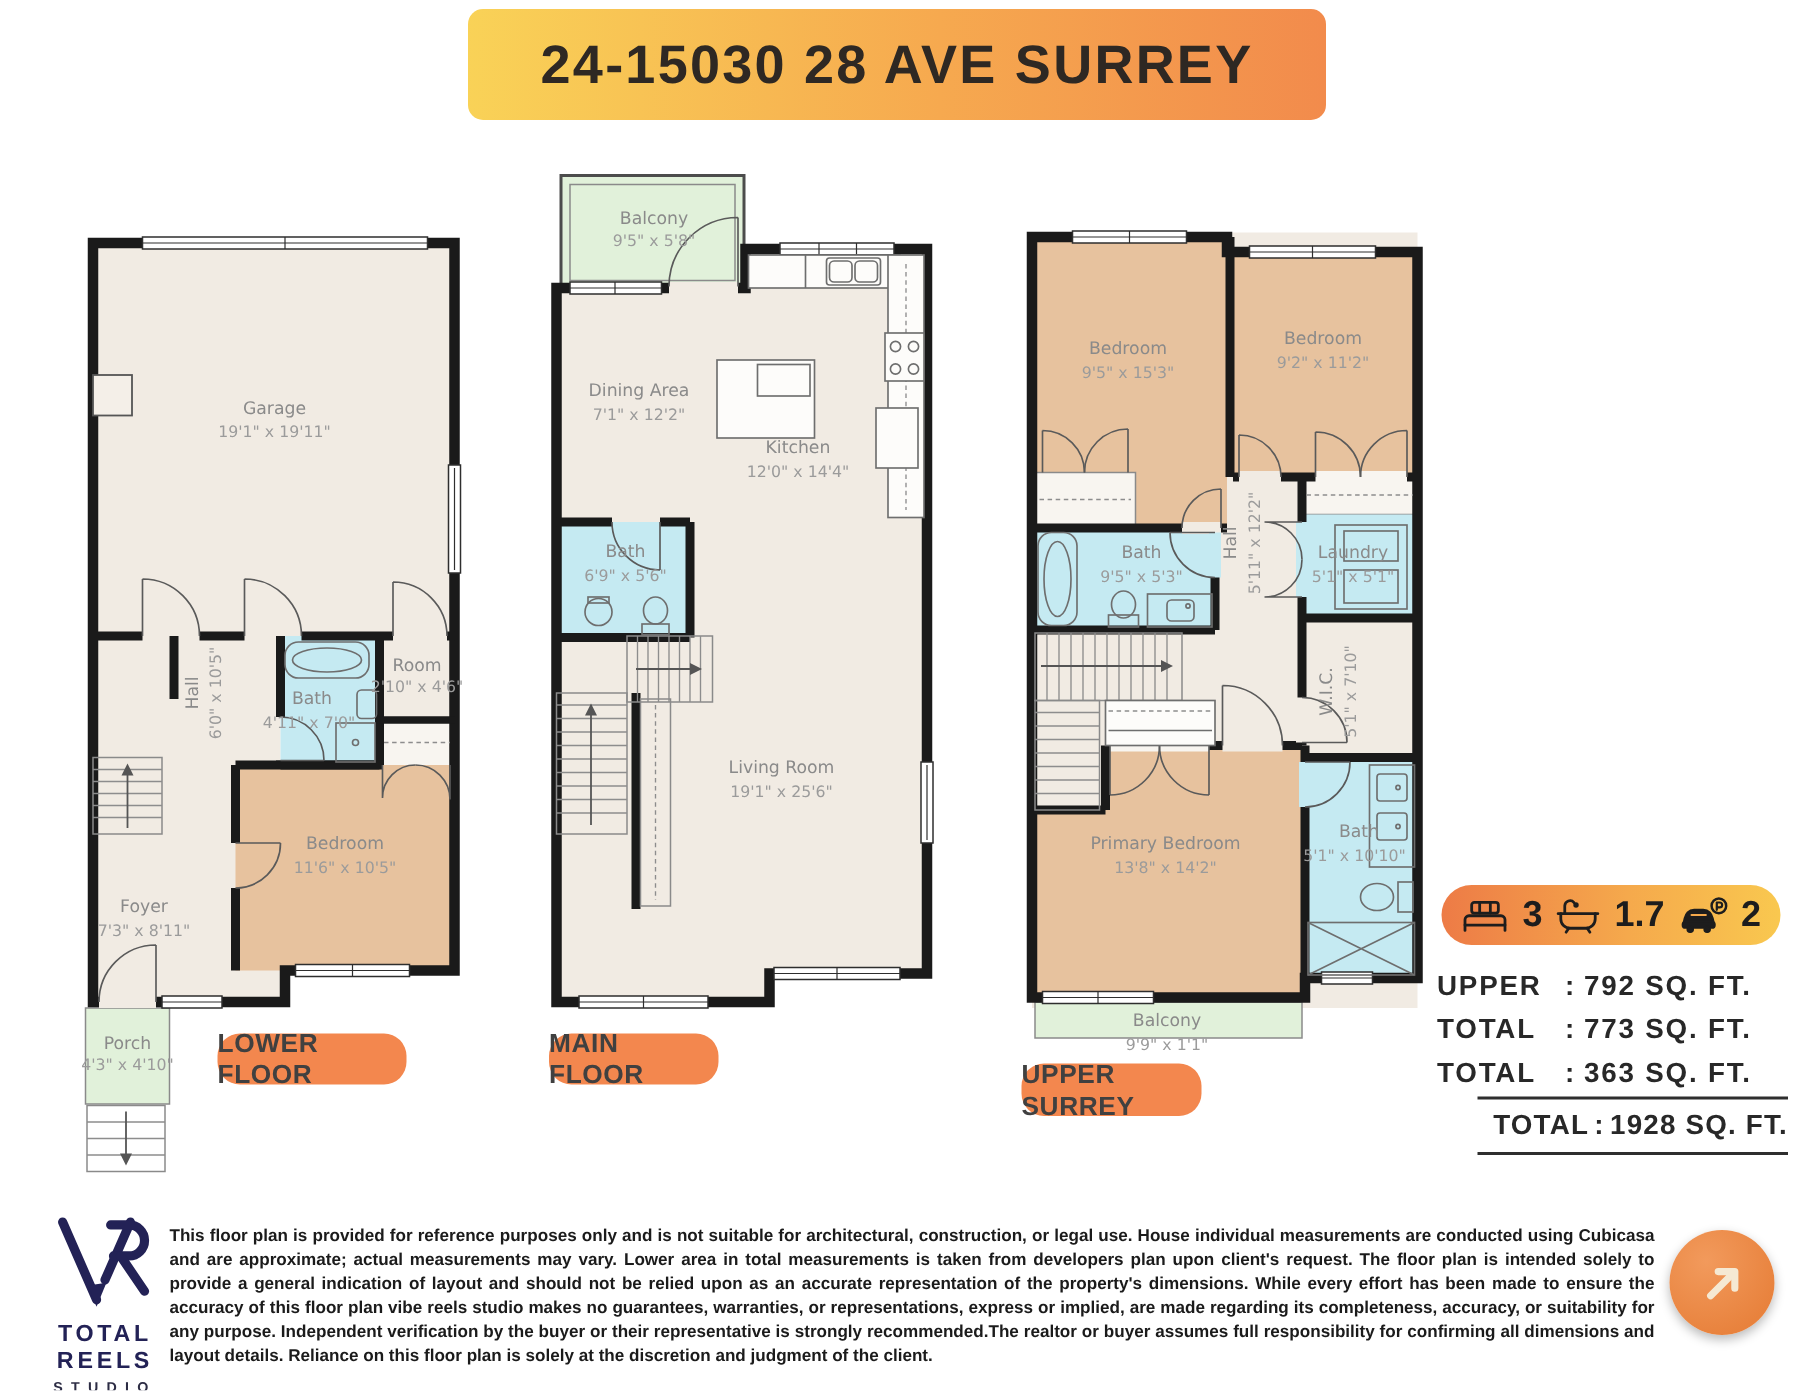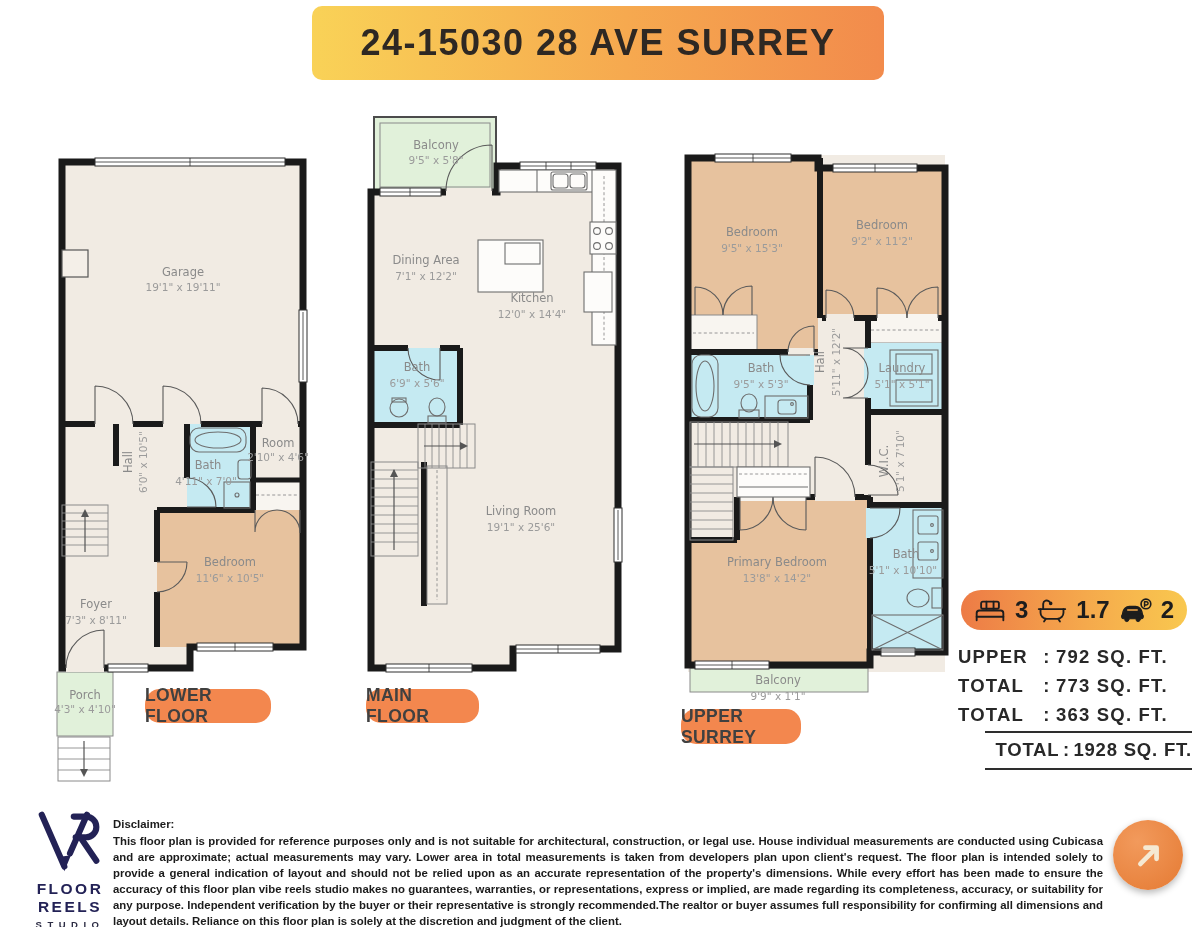--- a/index.html
+++ b/index.html
@@ -424,26 +424,25 @@
   <div class="logo-block">
     <svg width="76" height="64" viewBox="0 0 80 68">
       <g fill="none" stroke="#232256" stroke-width="6.5" stroke-linecap="round" stroke-linejoin="round">
         <path d="M10 5 L34 60"></path>
         <path d="M58 5 L40 46"></path>
         <path d="M44 7 h13 a11 11 0 0 1 0 22 h-11"></path>
         <path d="M51 29 L68 54"></path>
       </g>
       <polygon fill="#232256" points="28,50 41,48 34,65"></polygon>
     </svg>
-    <div class="brand">FLOOR REELS</div>
+    <div class="brand">TOTAL REELS</div>
     <div class="brand-sub">STUDIO</div>
   </div>
 
   <div class="disclaimer">
-    <div class="disc-head">Disclaimer:</div>
     <div>This floor plan is provided for reference purposes only and is not suitable for architectural, construction, or legal use. House individual measurements are conducted using Cubicasa and are approximate; actual measurements may vary. Lower area in total measurements is taken from developers plan upon client's request. The floor plan is intended solely to provide a general indication of layout and should not be relied upon as an accurate representation of the property's dimensions. While every effort has been made to ensure the accuracy of this floor plan vibe reels studio makes no guarantees, warranties, or representations, express or implied, are made regarding its completeness, accuracy, or suitability for any purpose. Independent verification by the buyer or their representative is strongly recommended.The realtor or buyer assumes full responsibility for confirming all dimensions and layout details. Reliance on this floor plan is solely at the discretion and judgment of the client.</div>
   </div>
 
   <div class="cta-circle">
     <svg width="38" height="38" viewBox="0 0 60 60">
       <g fill="none" stroke="#F5E9D3" stroke-width="7.5" stroke-linecap="round" stroke-linejoin="round">
         <path d="M18 44 L42 20"></path>
         <path d="M26 18.5 L43.5 18.5 L43.5 36"></path>
       </g>
     </svg>

